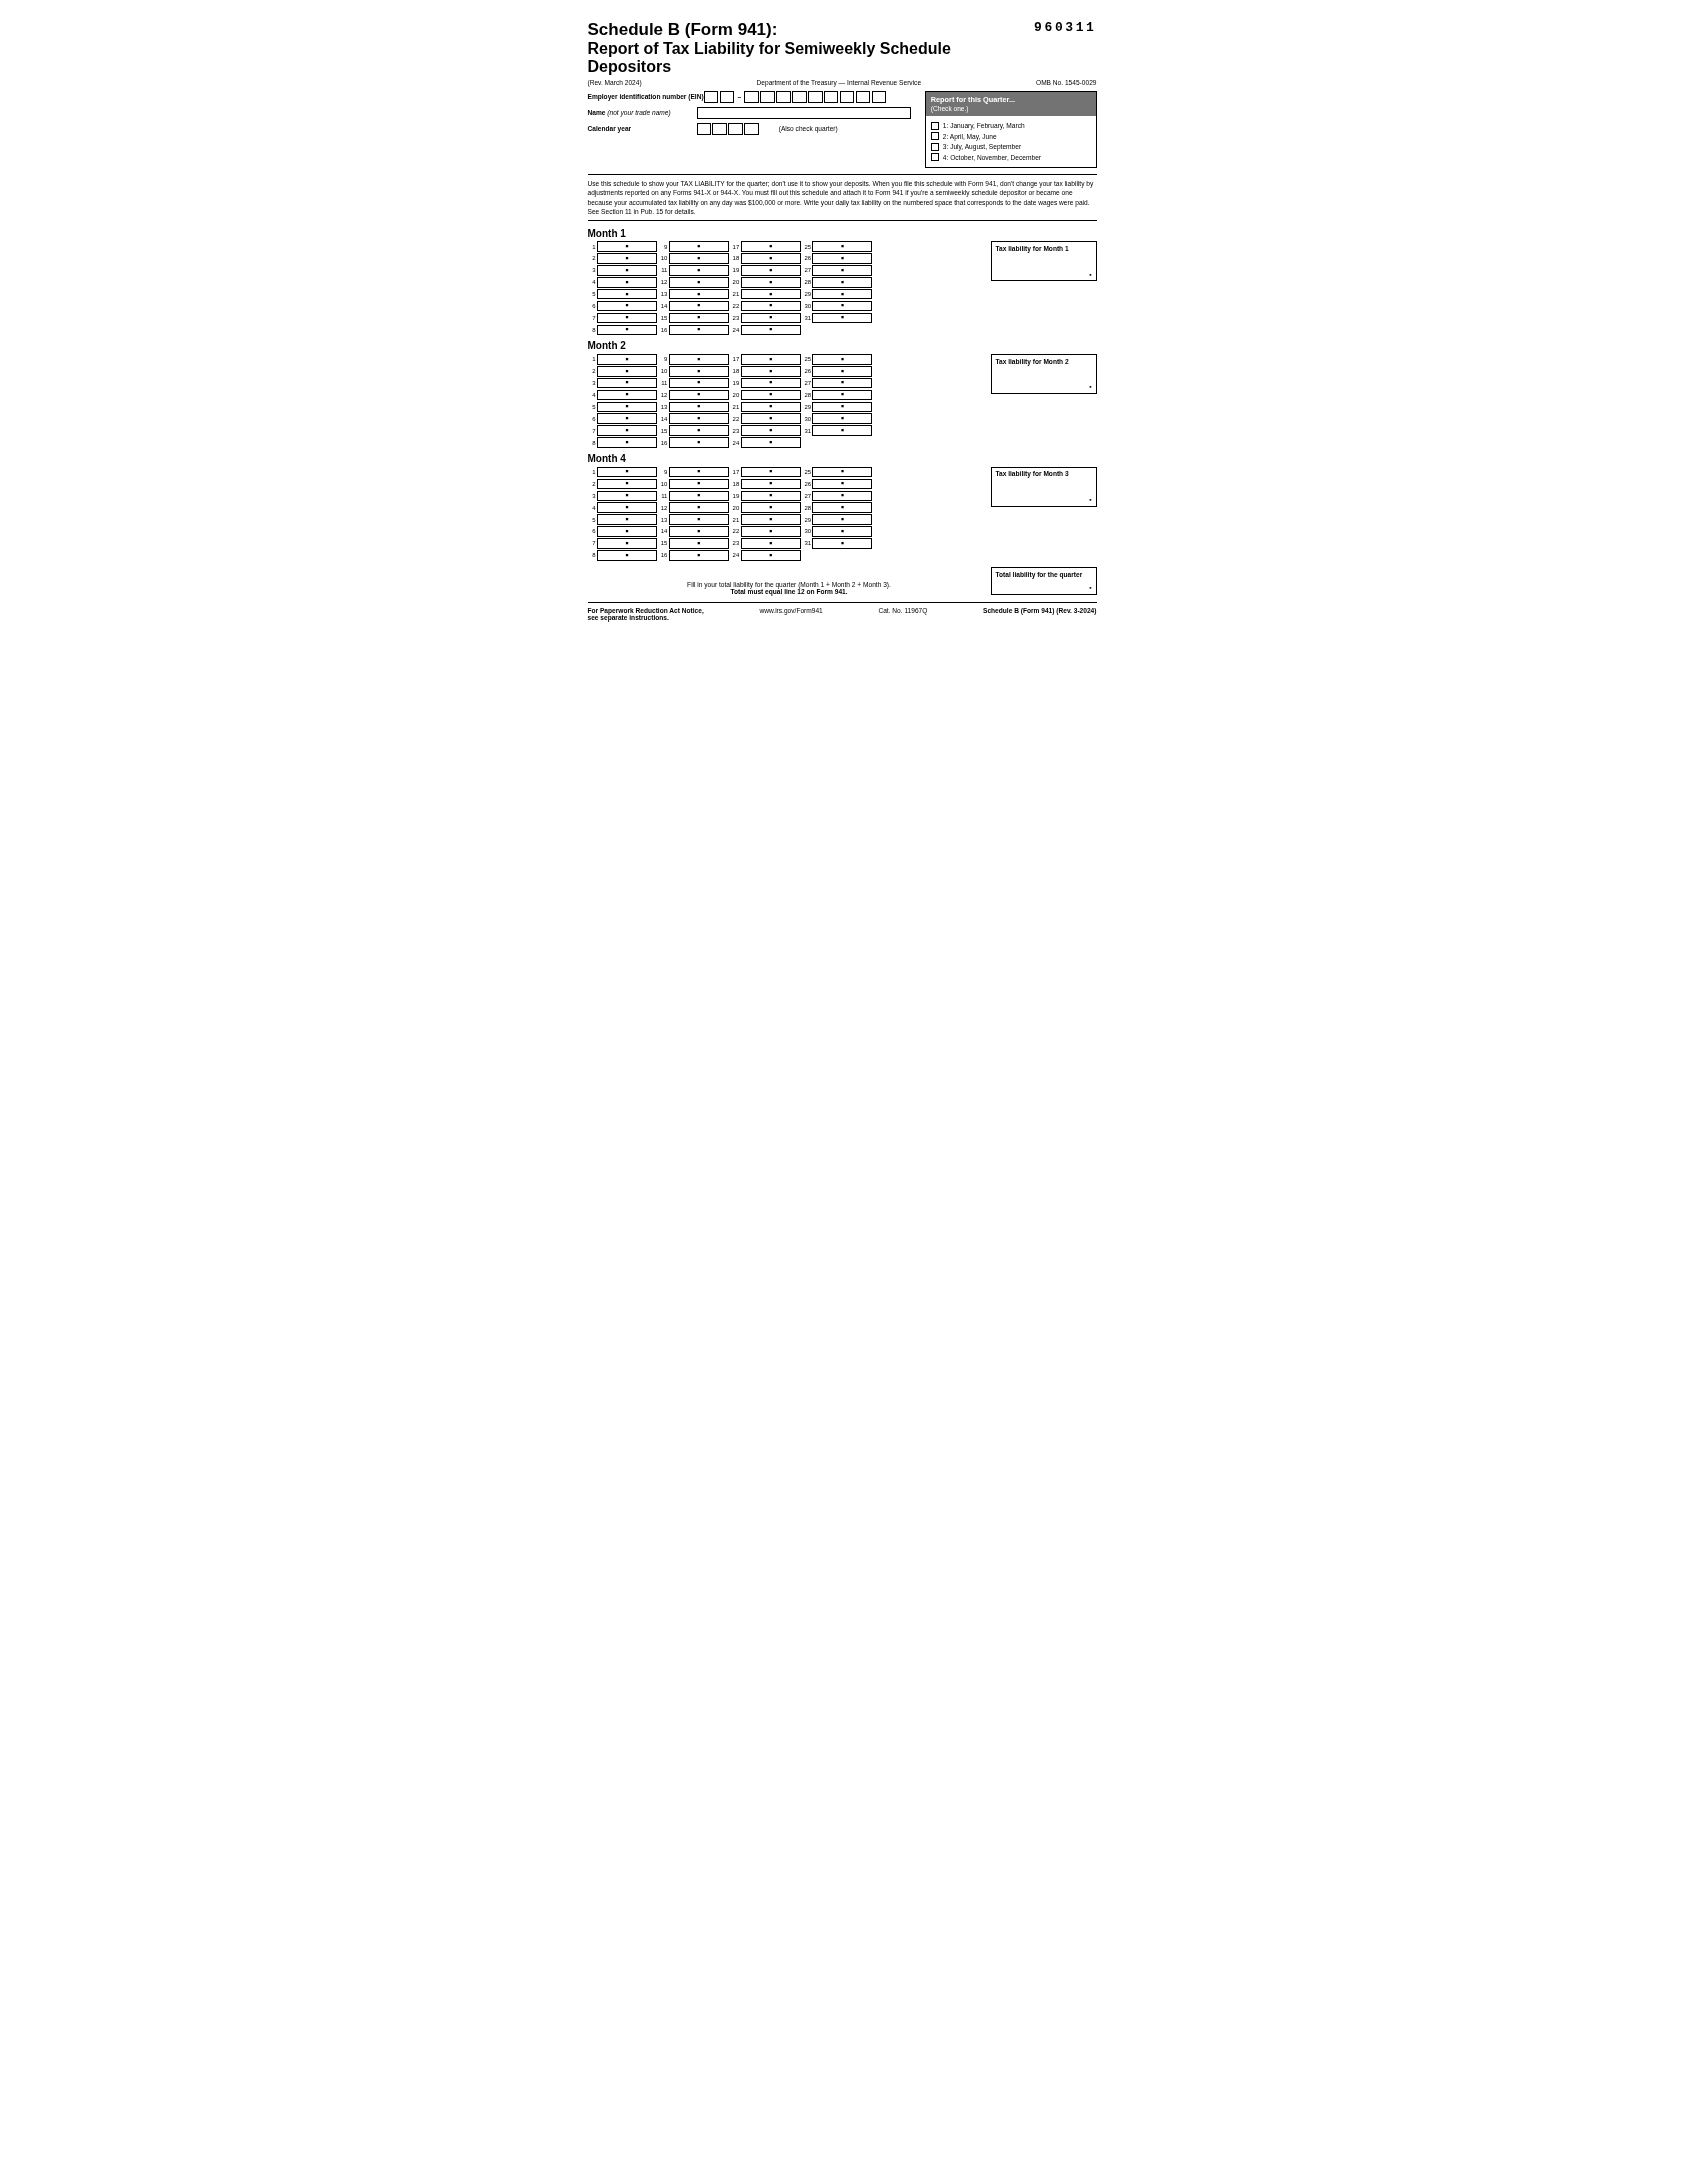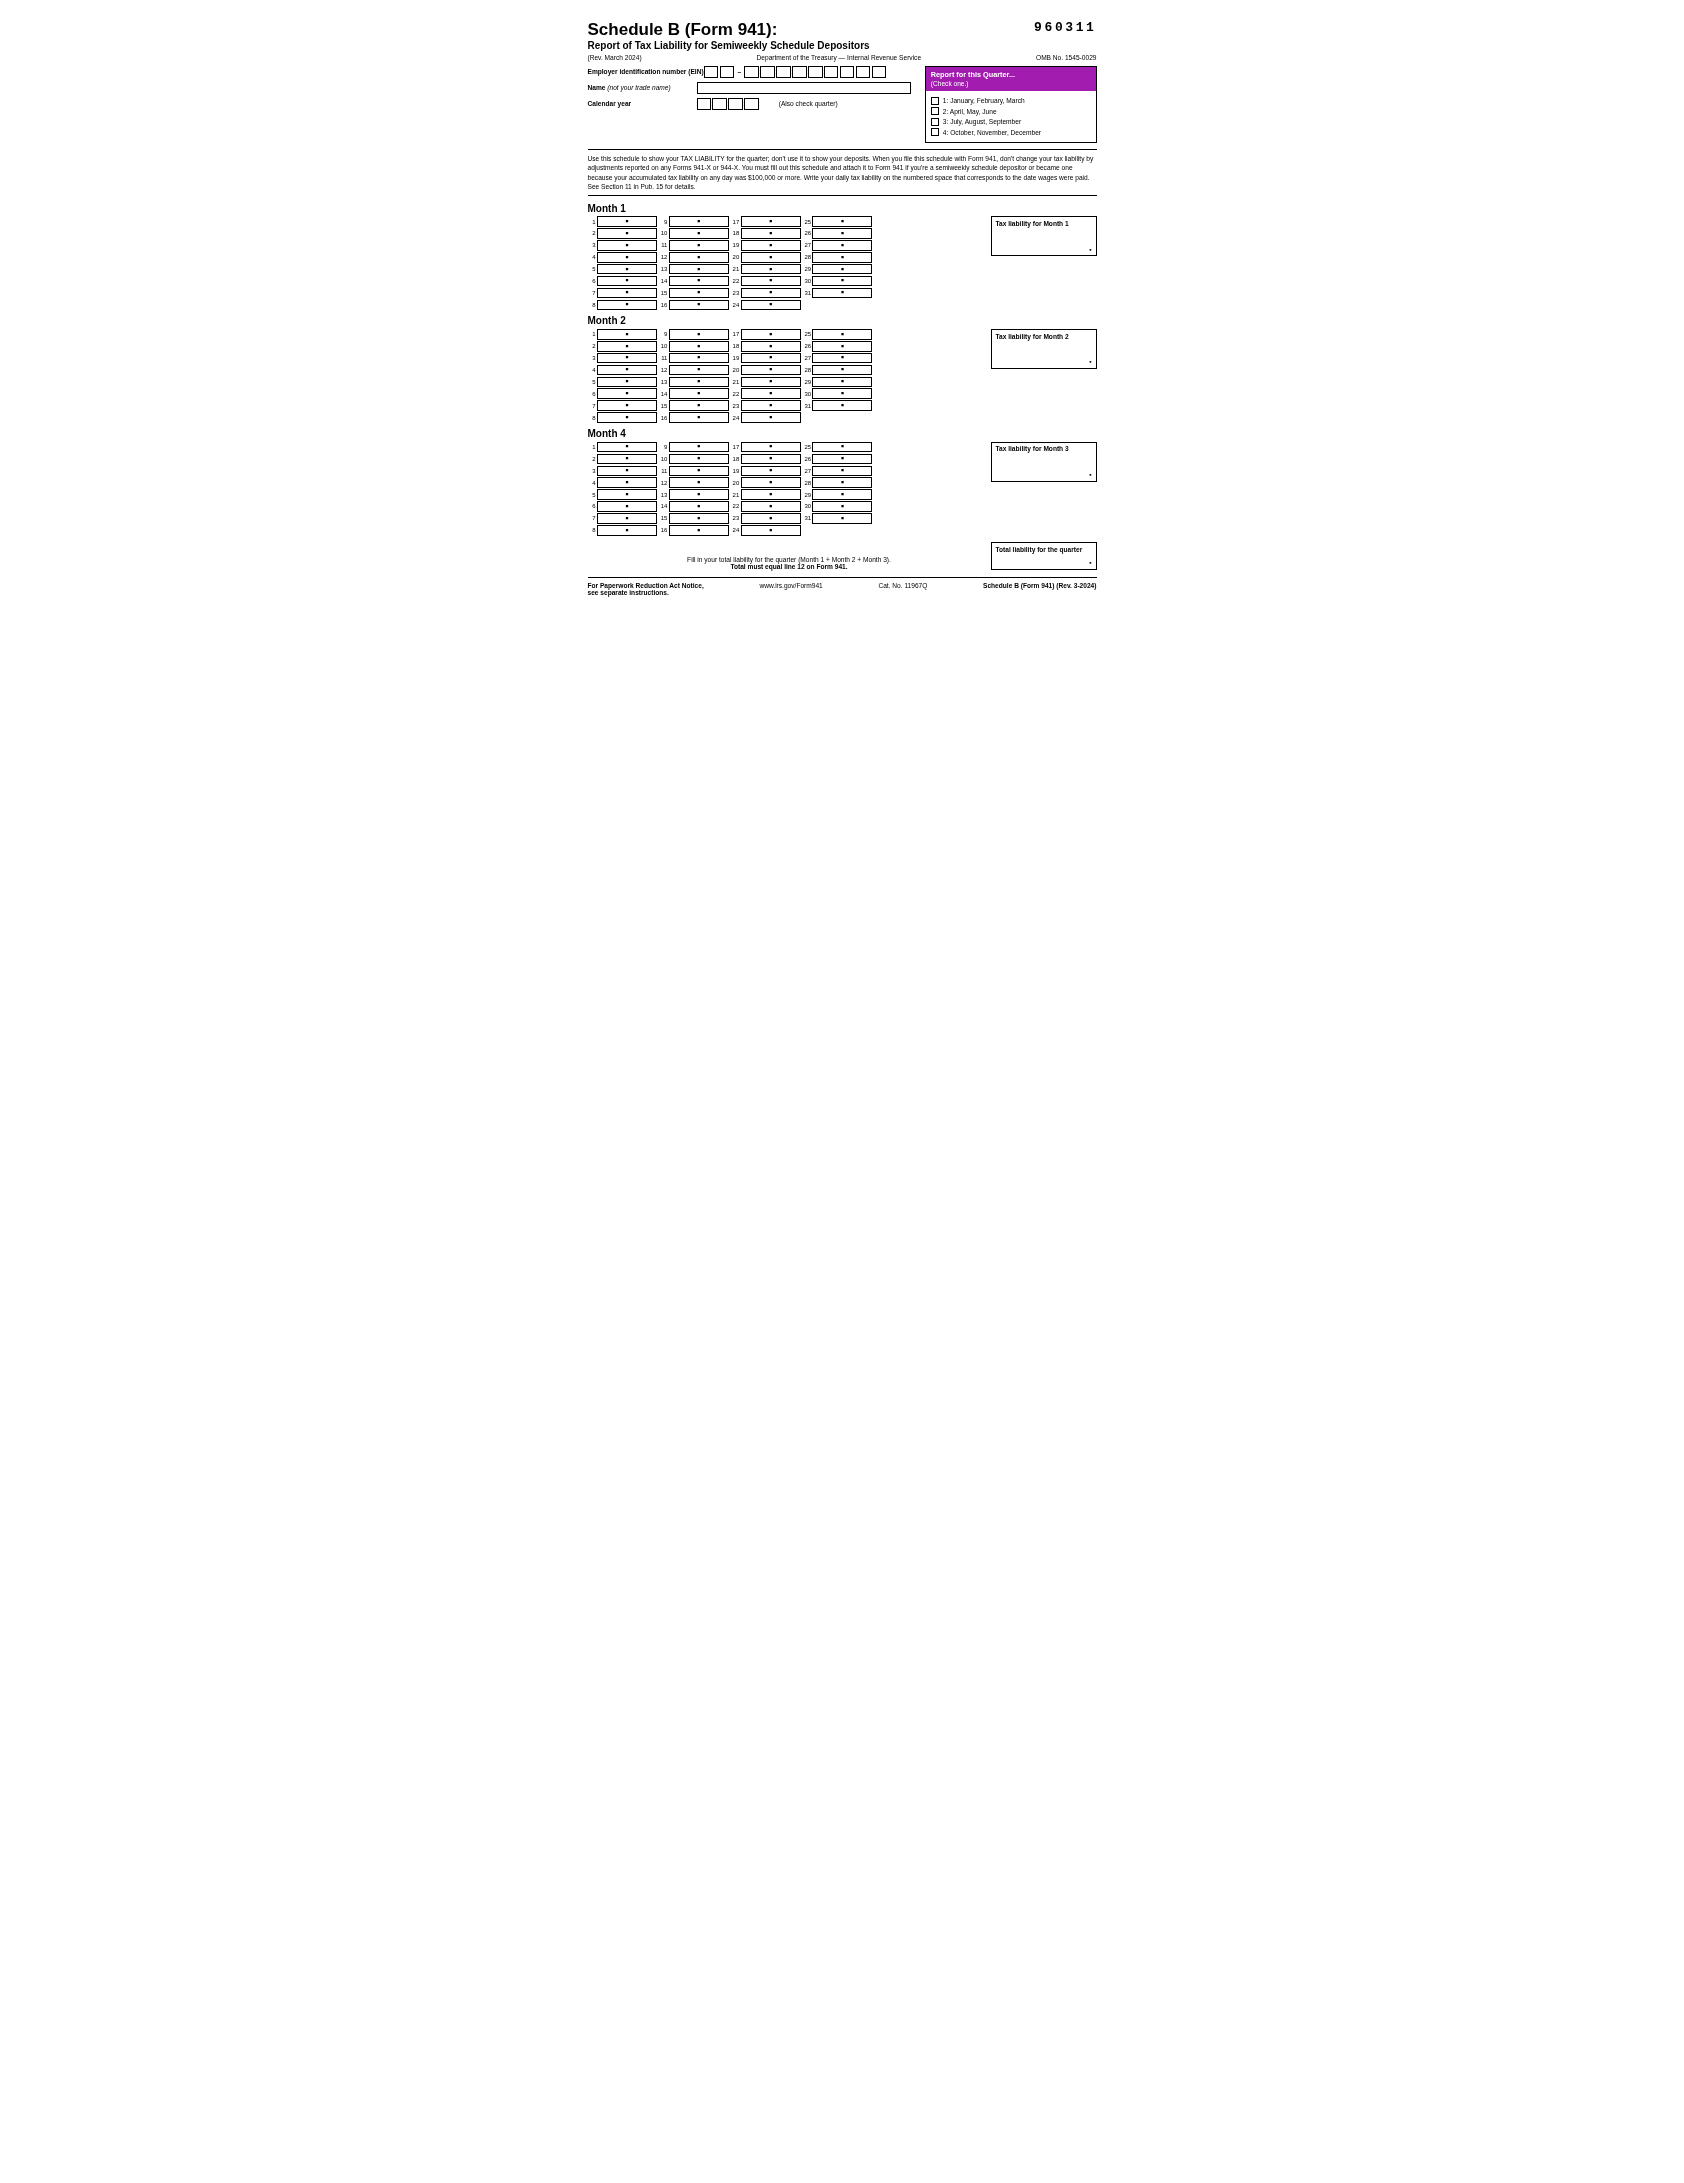--- a/index.html
+++ b/index.html
@@ -25,40 +25,40 @@
       font-size: 17px;
       font-weight: bold;
     }
     .form-number {
       font-size: 13px;
       font-weight: bold;
       letter-spacing: 2.6px;
       font-family: 'Courier New', monospace;
     }
     .form-subtitle {
-      font-size: 10px;
+      font-size: 16px;
       font-weight: bold;
       margin-bottom: 1.3px;
     }
     .header-meta {
       display: flex;
       justify-content: space-between;
       font-size: 6.6px;
       margin-bottom: 5.3px;
     }
 
     
     .quarter-section {
       border: 0.7px solid #000;
       width: 172px;
       font-size: 6.6px;
       flex-shrink: 0;
     }
     .quarter-header {
-      background: #a21caf;
+      background: #737373;
       color: #fff;
       padding: 3.3px 5.3px;
       font-weight: bold;
       font-size: 7.3px;
     }
     .quarter-options {
       padding: 2.6px 5.3px;
     }
     .quarter-option {
       display: flex;

